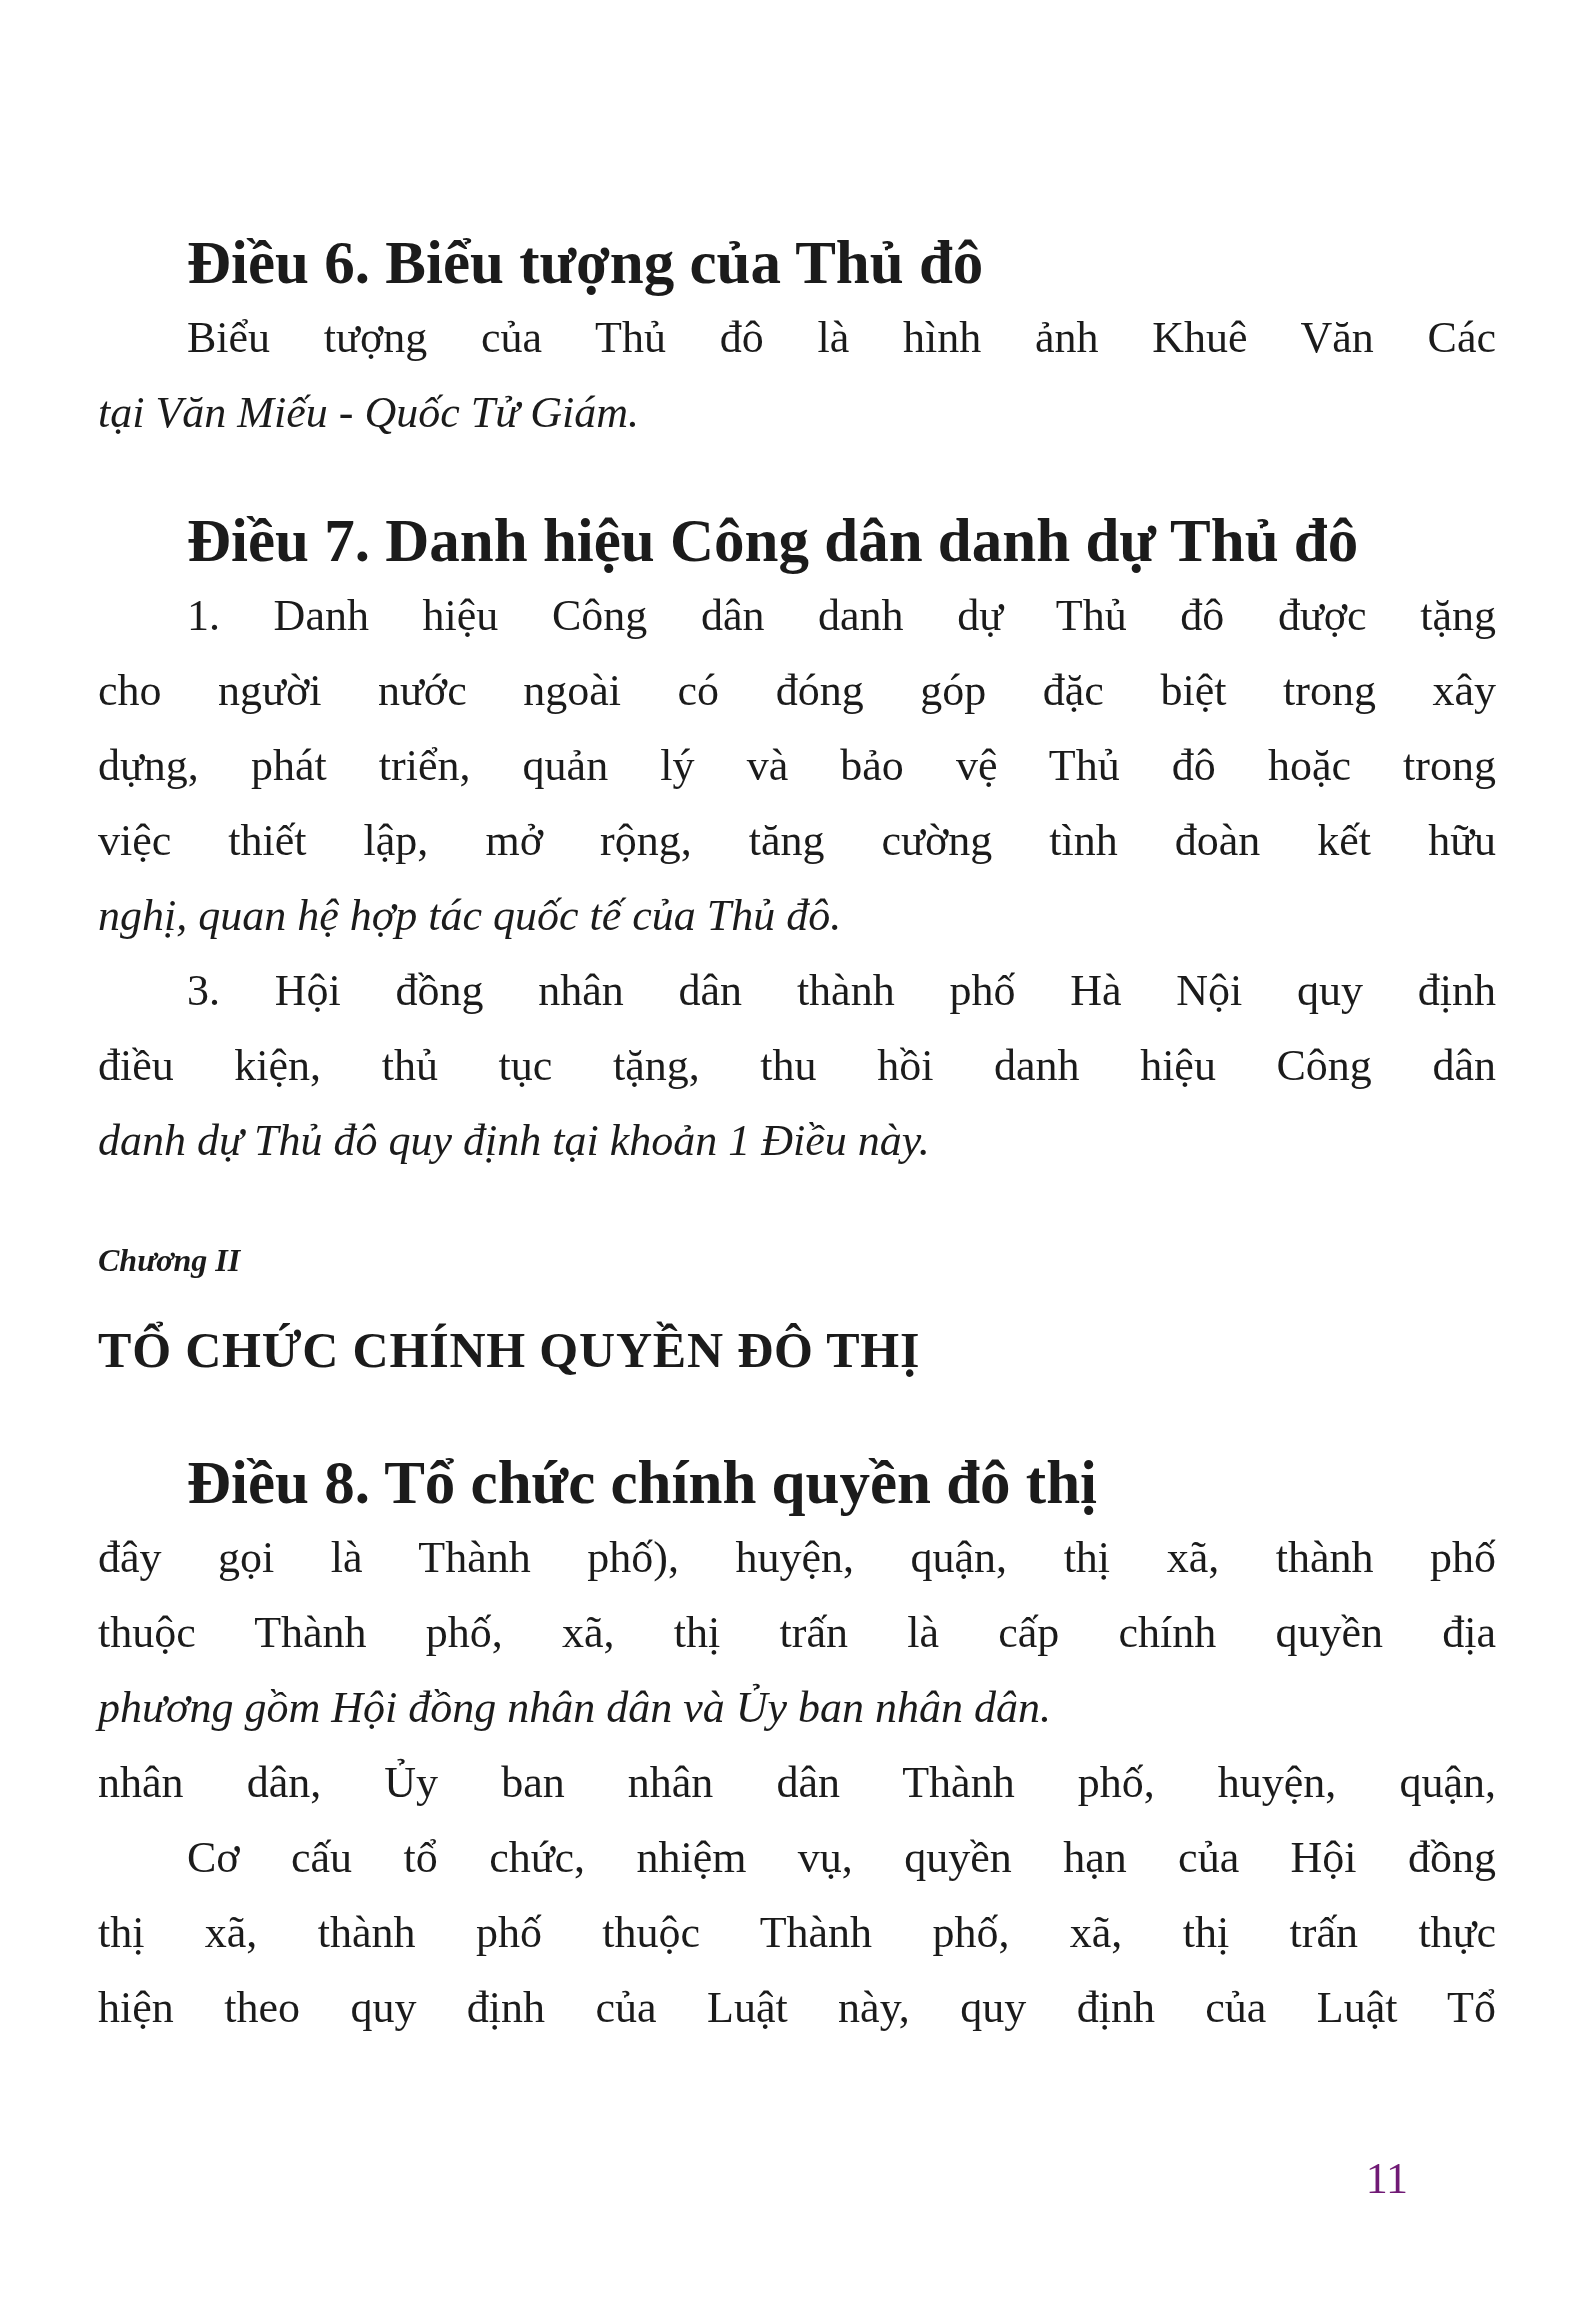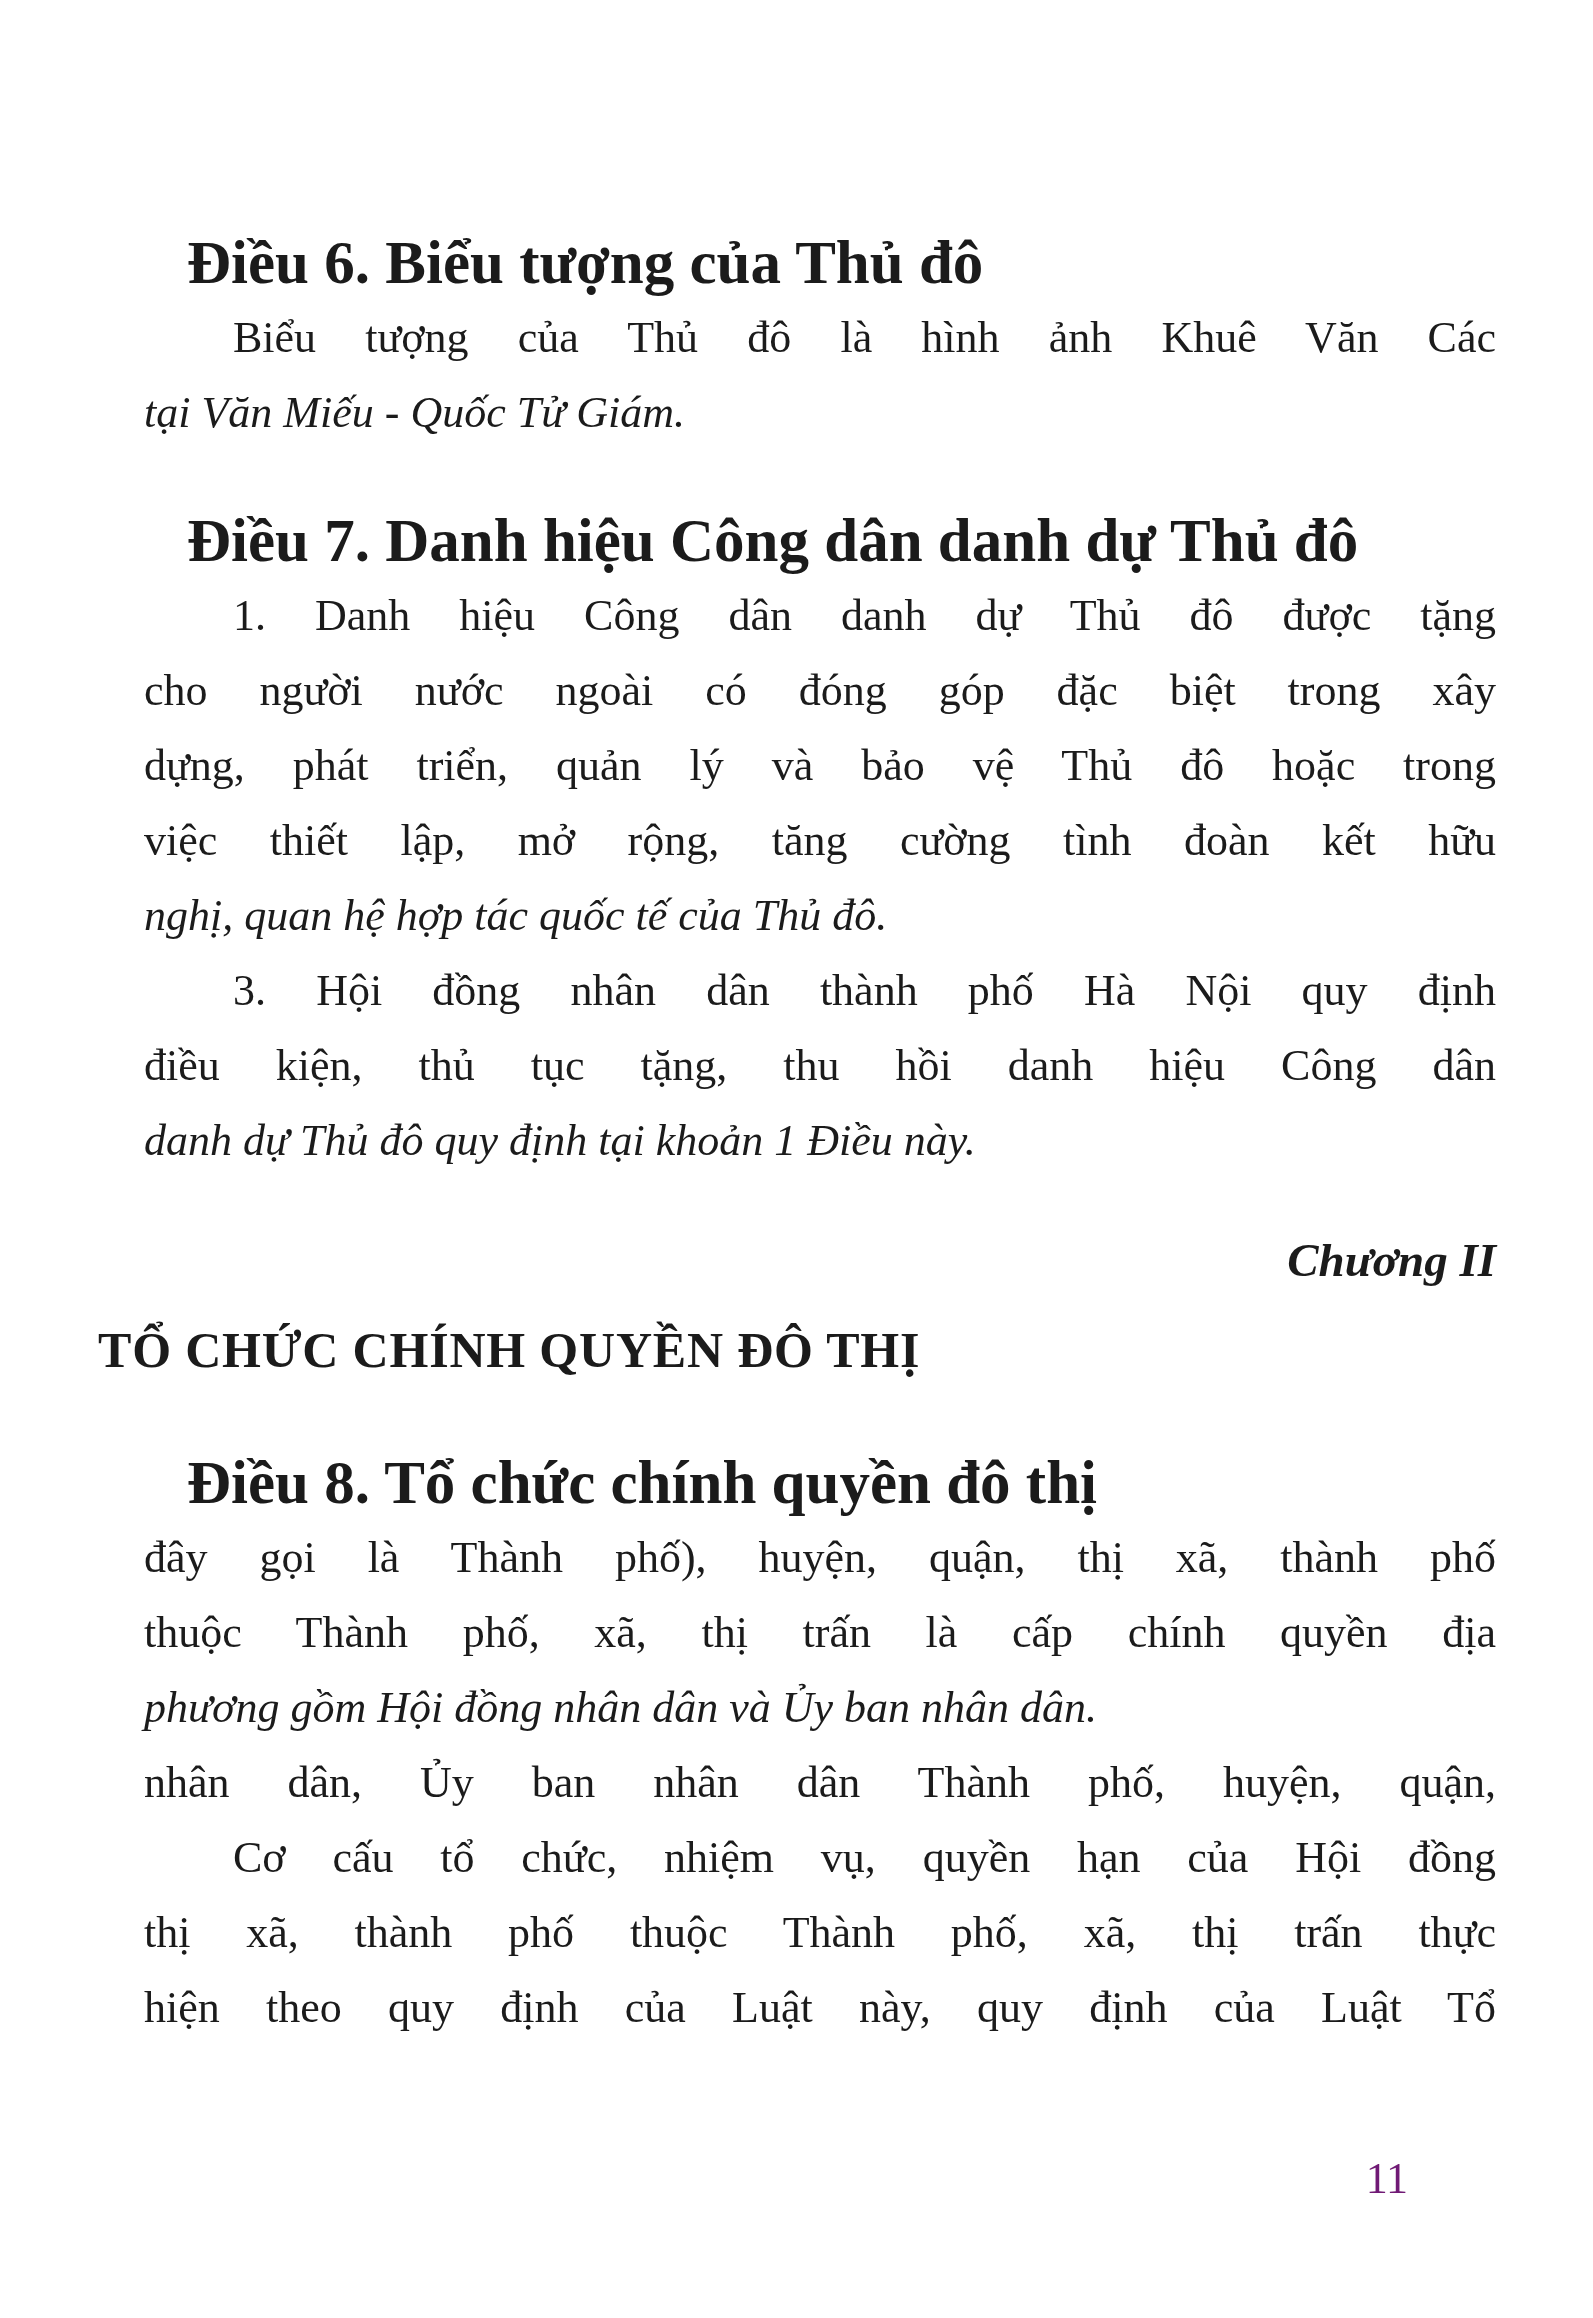--- a/index.html
+++ b/index.html
@@ -23,39 +23,38 @@
     top: 225px;
     width: 1398px;
   }
   .text-block > :first-child { margin-top: 0; }
 
   .line {
     font-size: 44px;
     line-height: 75px;
     text-align: justify;
     text-align-last: justify;
-    margin-left: 46px;
   }
   .line.last { text-align-last: left; font-style: italic; }
   .line.indent { padding-left: 89px; }
 
   .article-heading {
     margin: 53px 0 0 0;
     padding-left: 89px;
     font-size: 61px;
     line-height: 75px;
     font-weight: 700;
   }
   .chapter-number {
     margin-top: 45px;
-    font-size: 47px;
+    font-size: 32px;
     line-height: 75px;
     font-weight: 700;
     font-style: italic;
-    text-align: right;
+    text-align: left;
   }
   .chapter-title {
     margin-top: 11.3px;
     font-size: 50px;
     line-height: 83px;
     font-weight: 700;
     text-align: left;
     letter-spacing: 0.8px;
   }
   .paragraph { margin: 0; }

